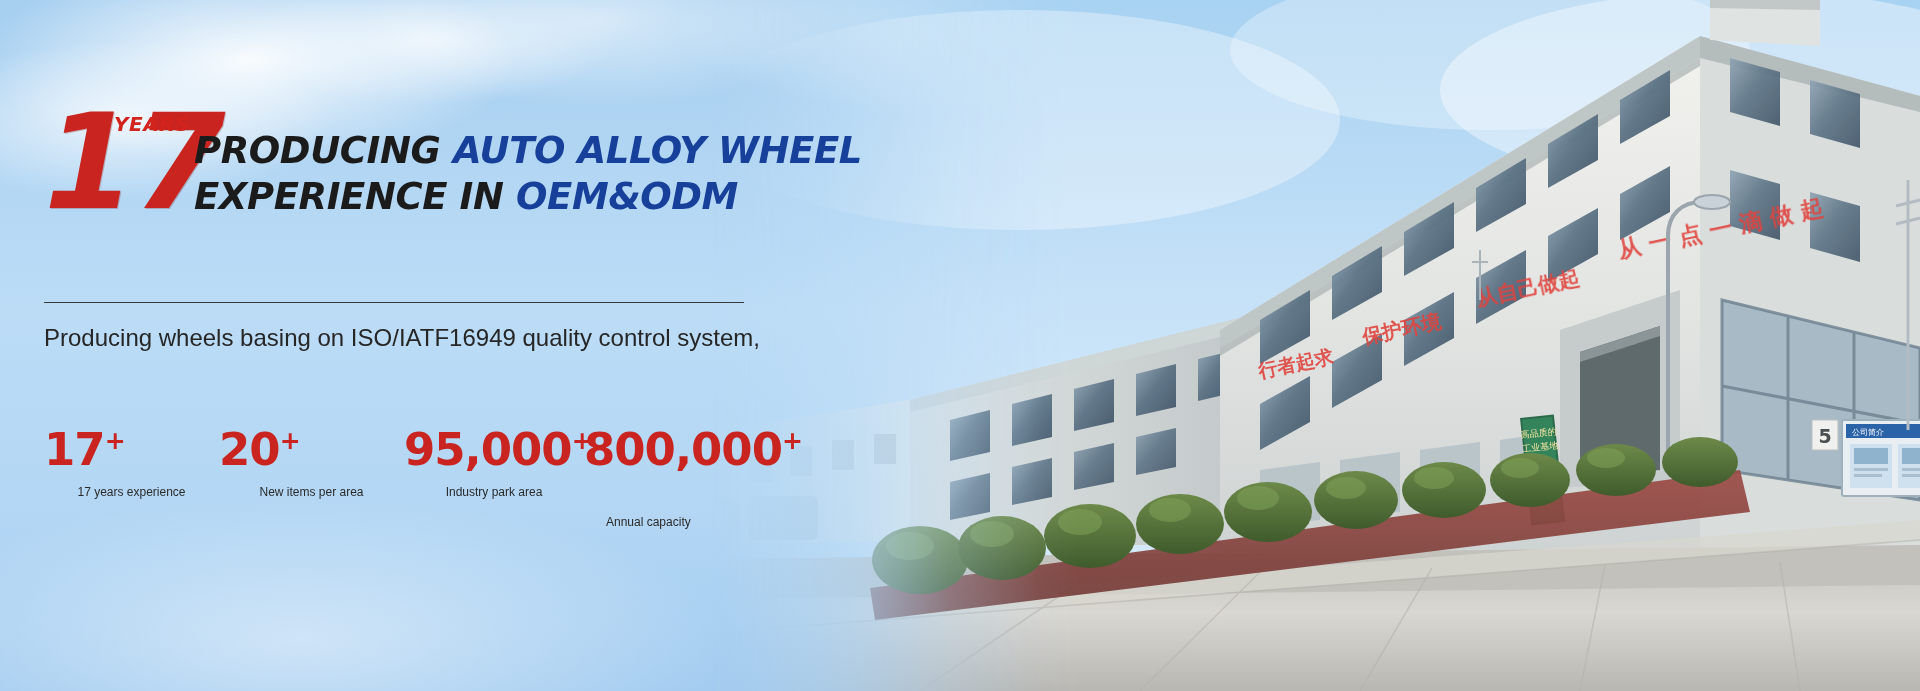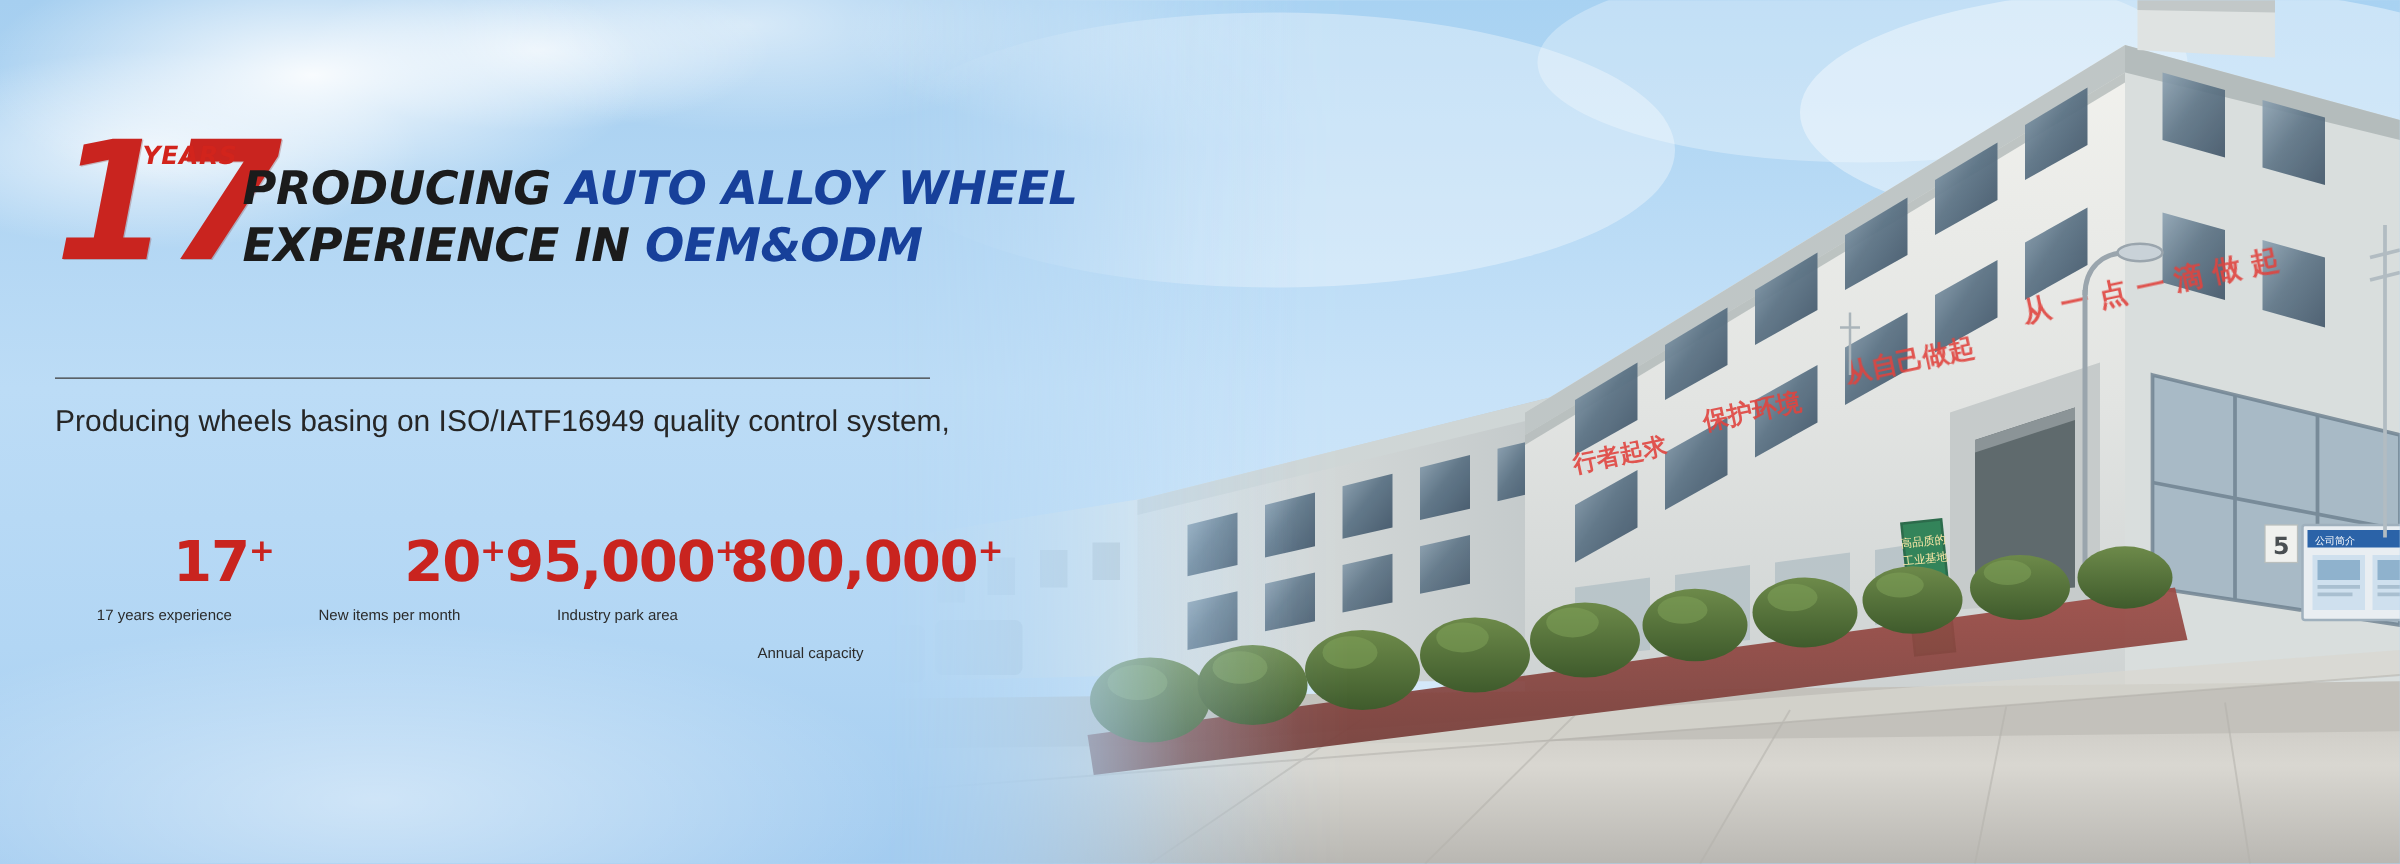--- a/index.html
+++ b/index.html
@@ -80,21 +80,21 @@
     display: flex; align-items: flex-start;
   }
   .stat { position: relative; }
   .stat:nth-child(1) { width: 175px; }
   .stat:nth-child(2) { width: 185px; }
   .stat:nth-child(3) { width: 180px; }
   .stat:nth-child(4) { width: 230px; }
   .stat-num {
     font-family: "DejaVu Sans", sans-serif;
     font-weight: bold; font-size: 45px; line-height: 52px; color: #c9241f;
-    text-align: right; letter-spacing: -1px; white-space: nowrap;
+    text-align: left; letter-spacing: -1px; white-space: nowrap;
   }
   .stat:nth-child(4) .stat-num { text-align: left; }
   .stat-num .plus { font-size: 25px; vertical-align: super; line-height: 0; }
   .stat-label {
     margin-top: 6px; text-align: center;
     font-family: "Liberation Sans", sans-serif;
     font-size: 12px; line-height: 20px; color: #2b2b2b; white-space: nowrap;
   }
   .stat:nth-child(4) .stat-label { text-align: left; padding-left: 22px; margin-top: 36px; }
 </style>
@@ -383,21 +383,21 @@
       <div>Producing wheels basing on ISO/IATF16949 quality control system,</div>
     </div>
 
     <div class="stats">
       <div class="stat">
         <div class="stat-num"><span>17</span><span class="plus">+</span></div>
         <div class="stat-label">17 years experience</div>
       </div>
       <div class="stat">
         <div class="stat-num"><span>20</span><span class="plus">+</span></div>
-        <div class="stat-label">New items per month</div>
+        <div class="stat-label">New items per area</div>
       </div>
       <div class="stat">
         <div class="stat-num"><span>95,000</span><span class="plus">+</span></div>
         <div class="stat-label">Industry park area</div>
       </div>
       <div class="stat">
         <div class="stat-num"><span>800,000</span><span class="plus">+</span></div>
         <div class="stat-label">Annual capacity</div>
       </div>
     </div>

